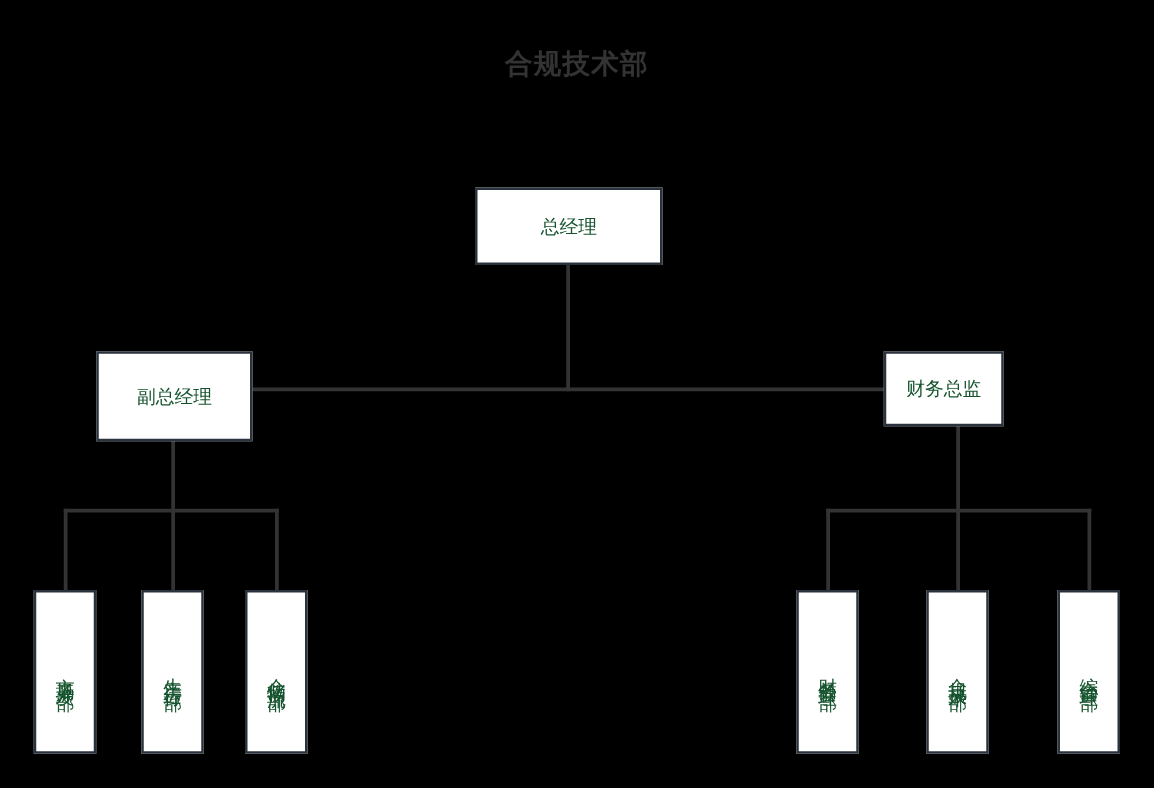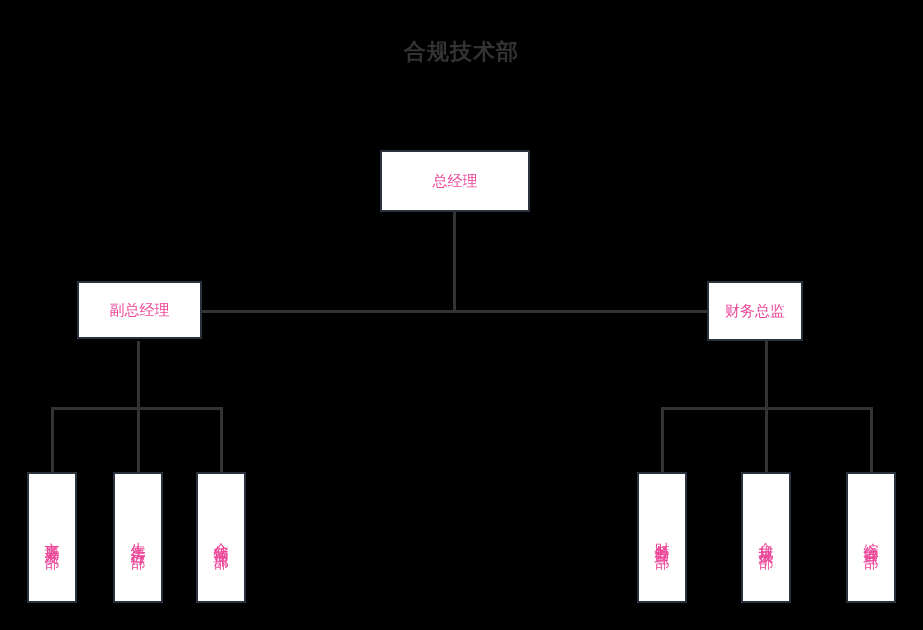--- a/index.html
+++ b/index.html
@@ -28,21 +28,21 @@
     line-height: 28px;
   }
   .node {
     position: absolute;
     background: #ffffff;
     border: 2px solid #2a333d;
     box-sizing: border-box;
     display: flex;
     align-items: center;
     justify-content: center;
-    color: #ec4899;
+    color: #14532d;
     font-size: 15px;
     line-height: 20px;
   }
   .node.vertical {
     writing-mode: vertical-rl;
     text-orientation: upright;
     letter-spacing: 3px;
     padding: 6px 0;
   }
   .node-label {
@@ -76,21 +76,21 @@
   <div class="conn v" style="left:765px; top:341px; height:69px;"></div>
   <div class="conn h" style="left:661px; top:407px; width:212px;"></div>
   <div class="conn v" style="left:661px; top:407px; height:66px;"></div>
   <div class="conn v" style="left:765px; top:407px; height:66px;"></div>
   <div class="conn v" style="left:870px; top:407px; height:66px;"></div>
 
   <div class="node" style="left:380px; top:150px; width:150px; height:62px;">
     <span class="node-label">总经理</span>
   </div>
 
-  <div class="node" style="left:77px; top:281px; width:125px; height:58px;">
+  <div class="node" style="left:77px; top:281px; width:125px; height:72px;">
     <span class="node-label">副总经理</span>
   </div>
 
   <div class="node" style="left:707px; top:281px; width:96px; height:60px;">
     <span class="node-label">财务总监</span>
   </div>
 
   <div class="node vertical" style="left:27px; top:472px; width:50px; height:131px;">
     <span class="node-label">市场开发部</span>
   </div>

